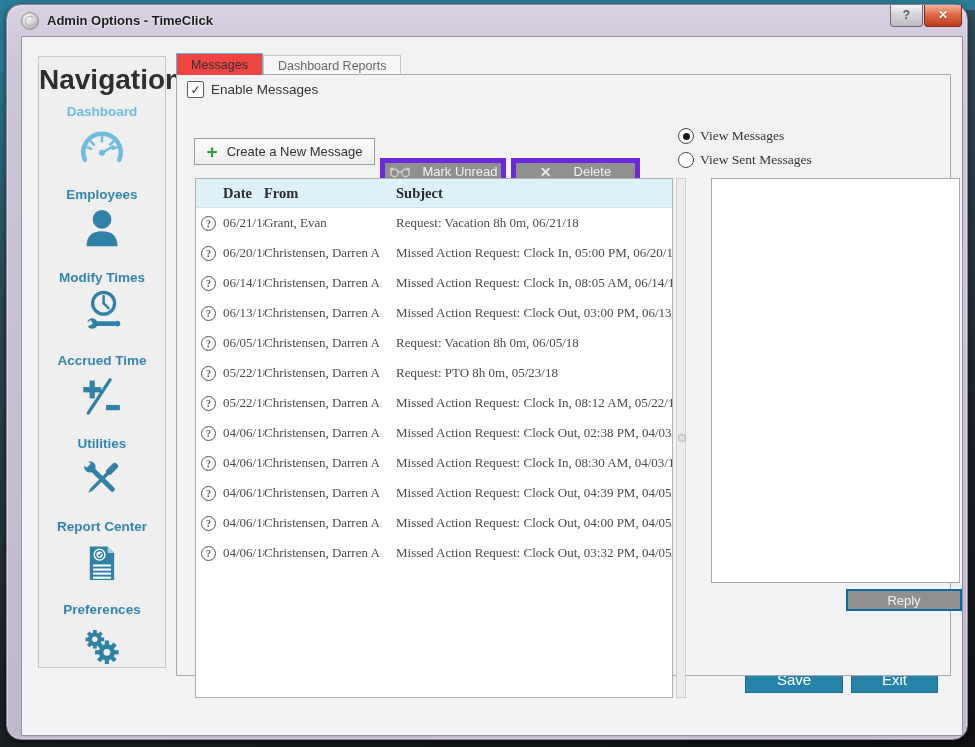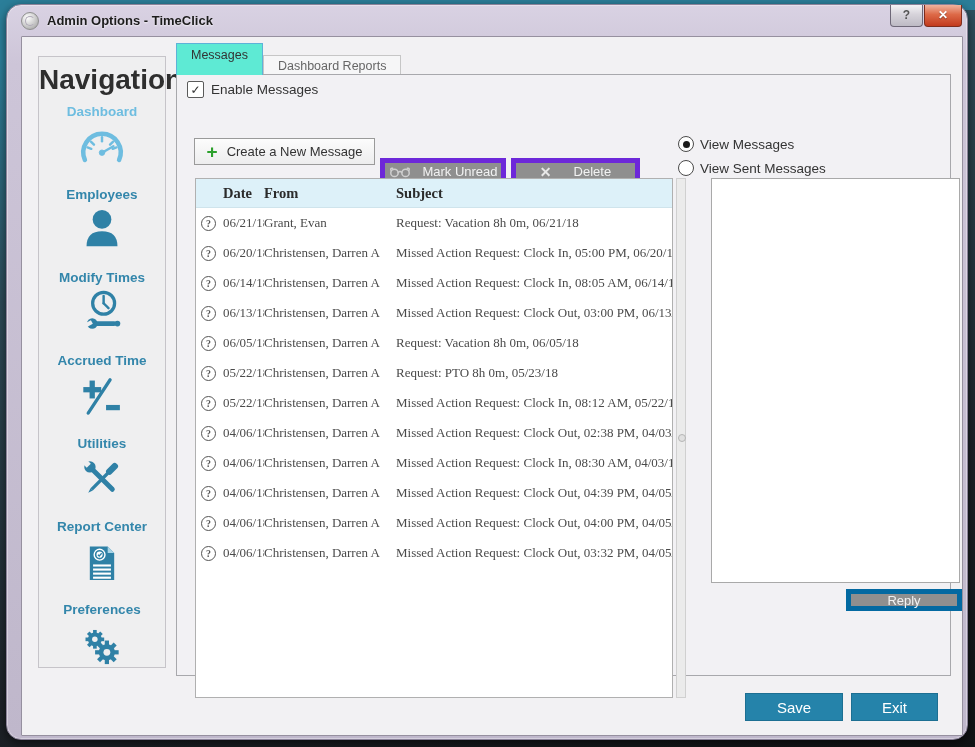--- a/index.html
+++ b/index.html
@@ -35,21 +35,21 @@
   .nav-items{display:flex;flex-direction:column;align-items:center;margin-top:8px;}
   .nav-item{display:flex;flex-direction:column;align-items:center;height:83px;cursor:pointer;}
   .nav-label{font-size:13.5px;font-weight:bold;color:#3386ab;margin-bottom:2px;}
   .nav-item.hl .nav-label{color:#6ebde0;}
   .nav-icon{width:52px;height:52px;}
   .nav-icon svg{width:100%;height:100%;}
   
   .tabbar{position:absolute;left:154px;top:16px;height:22px;display:flex;align-items:flex-end;}
   .tab{box-sizing:border-box;padding:0 14px;font-size:12.5px;color:#666;background:#f6f6f7;
     border:1px solid #c6c6c6;border-bottom:none;height:20px;line-height:20px;cursor:pointer;}
-  .tab.active{background:#5eead4;border-color:#5fb2d8;color:#333;height:32px;line-height:22px;
+  .tab.active{background:#ef4444;border-color:#5fb2d8;color:#333;height:22px;line-height:22px;
     position:relative;z-index:3;}
   
   .main{position:absolute;left:154px;top:37px;width:775px;height:602px;background:#f2f1f4;
     border:1px solid #a8a8ac;box-sizing:border-box;z-index:2;}
   
   .chk-row{position:absolute;left:10px;top:6px;display:flex;align-items:center;cursor:pointer;}
   .chk-box{width:15px;height:15px;border:1px solid #5a5a5a;border-radius:2px;background:#fff;
     display:inline-flex;align-items:center;justify-content:center;font-size:12px;color:#333;}
   .chk-label{font-size:13.5px;color:#333;margin-left:7px;}
   
@@ -58,21 +58,21 @@
   .btn-create{left:17px;width:181px;background:linear-gradient(180deg,#fcfcfc,#ededee);
     border:1px solid #9a9a9a;color:#333;}
   .btn-gray{background:#8f8f8f;color:#f2f2f2;border:5px solid #6d28d9;margin-top:20px;}
   .btn-mark{left:203px;width:126px;}
   .btn-del{left:334px;width:129px;}
   .plus-ic{color:#2ca02c;font-size:19px;font-weight:bold;margin-right:9px;line-height:1;}
   .x-ic{color:#e8e8e8;font-size:14px;font-weight:bold;margin-right:22px;}
   .glasses-ic{margin-right:10px;display:inline-flex;}
   
   .radio-group{position:absolute;left:501px;top:53px;}
-  .radio-row{display:flex;align-items:flex-end;height:24px;cursor:pointer;}
+  .radio-row{display:flex;align-items:flex-start;height:24px;cursor:pointer;font-family:Liberation Serif, serif;}
   .radio-circle{width:14px;height:14px;border:1.5px solid #4a4a4a;border-radius:50%;background:#fff;
     display:inline-flex;align-items:center;justify-content:center;}
   .radio-dot{width:7px;height:7px;border-radius:50%;background:#1c1c1c;display:none;}
   .radio-row.sel .radio-dot{display:block;}
   .radio-label{font-size:13.5px;color:#333;margin-left:6px;}
   
   .msg-table{position:absolute;left:18px;top:103px;width:478px;height:520px;background:#fff;
     border:1px solid #b0b0b0;box-sizing:border-box;overflow:hidden;font-family:Liberation Serif, serif;}
   .t-head{display:grid;grid-template-columns:22px 41px 132px 1fr;padding-left:5px;height:28px;
     align-items:center;background:#ddf1f9;border-bottom:1px solid #cfe4ec;
@@ -84,24 +84,24 @@
   .t-cell{white-space:nowrap;overflow:hidden;}
   
   .splitter{position:absolute;left:499px;top:103px;width:10px;height:520px;background:#ebebeb;
     border:1px solid #d0d0d0;box-sizing:border-box;cursor:col-resize;}
   .splitter span{position:absolute;left:1px;top:255px;width:6px;height:6px;border-radius:50%;
     background:#e0e0e0;border:1px solid #b5b5b5;}
   
   .msg-view{position:absolute;left:534px;top:103px;width:249px;height:405px;background:#fff;
     border:1px solid #a9a9a9;box-sizing:border-box;}
   .btn-reply{position:absolute;left:669px;top:514px;width:116px;height:22px;background:#8f8f8f;
-    color:#f2f2f2;font-size:13px;border:5px solid #0369a1;box-sizing:border-box;
+    color:#f2f2f2;font-size:13px;border:2px solid #0369a1;box-sizing:border-box;
     display:flex;align-items:center;justify-content:center;cursor:pointer;}
   
-  .btn-footer{position:absolute;top:656px;height:28px;background:#2583aa;color:#fff;font-size:15px;
+  .btn-footer{position:absolute;top:628px;height:28px;background:#2583aa;color:#fff;font-size:15px;
     display:flex;align-items:center;justify-content:center;cursor:pointer;border:1px solid #1d6f92;
     box-sizing:border-box;}
   .btn-save{left:723px;width:98px;}
   .btn-exit{left:829px;width:87px;}
 </style>
 </head>
 <body>
 
 <div id="screen">
   <div class="win">

